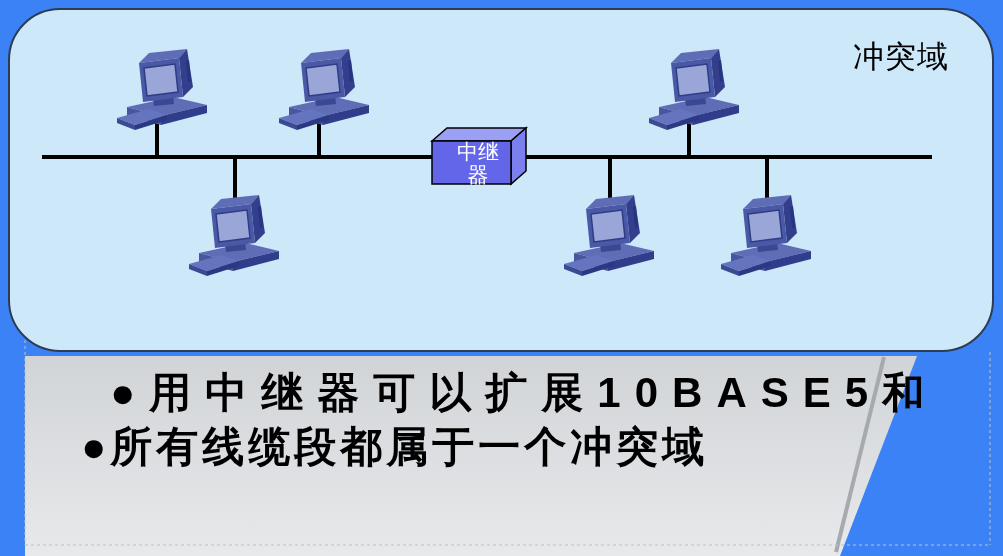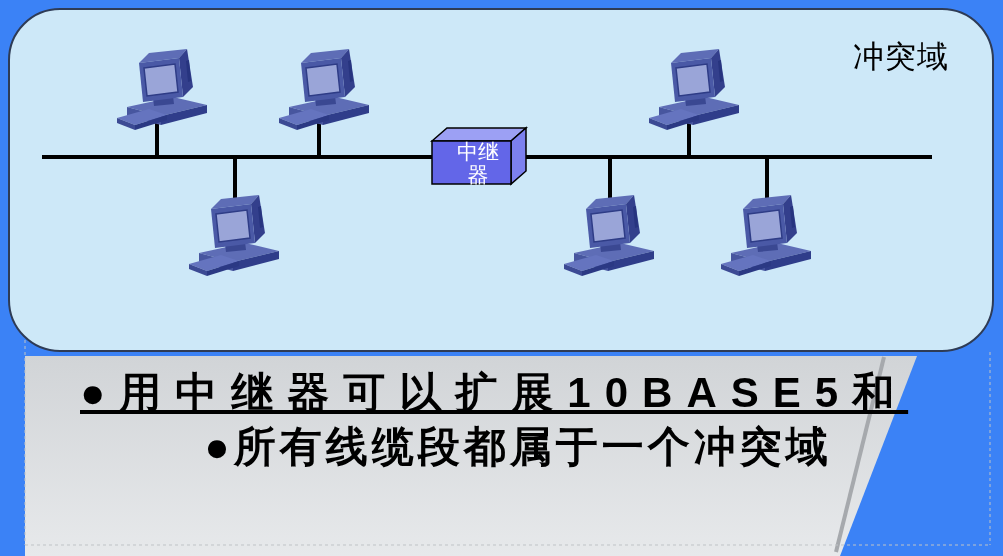--- a/index.html
+++ b/index.html
@@ -24,23 +24,23 @@
   .label-repeater{
     position:absolute;left:454px;top:140px;width:48px;
     font-size:21px;line-height:23px;font-weight:400;color:#ffffff;
     text-align:center;z-index:3;word-break:break-all;
   }
   .bullets{
     position:absolute;left:65px;top:366px;width:890px;z-index:3;
     color:#000;font-weight:bold;font-size:42px;line-height:54px;
   }
   .bullet-line{white-space:nowrap;}
-  .bl-1{margin-left:15px;letter-spacing:14px;text-decoration:underline;}
+  .bl-1{margin-left:45px;letter-spacing:14px;}
   .bl-2{margin-left:0;letter-spacing:1px;}
-  .bl-3{margin-left:16px;letter-spacing:4px;text-align:center;}
+  .bl-3{margin-left:16px;letter-spacing:4px;}
 </style>
 </head>
 <body>
 
 <div class="stage">
 
   <svg class="layer bg-svg" width="1003" height="556" viewBox="0 0 1003 556">
     <defs>
       <linearGradient id="grayGrad" x1="0" y1="0" x2="0" y2="1">
         <stop offset="0" stop-color="#d1d4d7"></stop>

